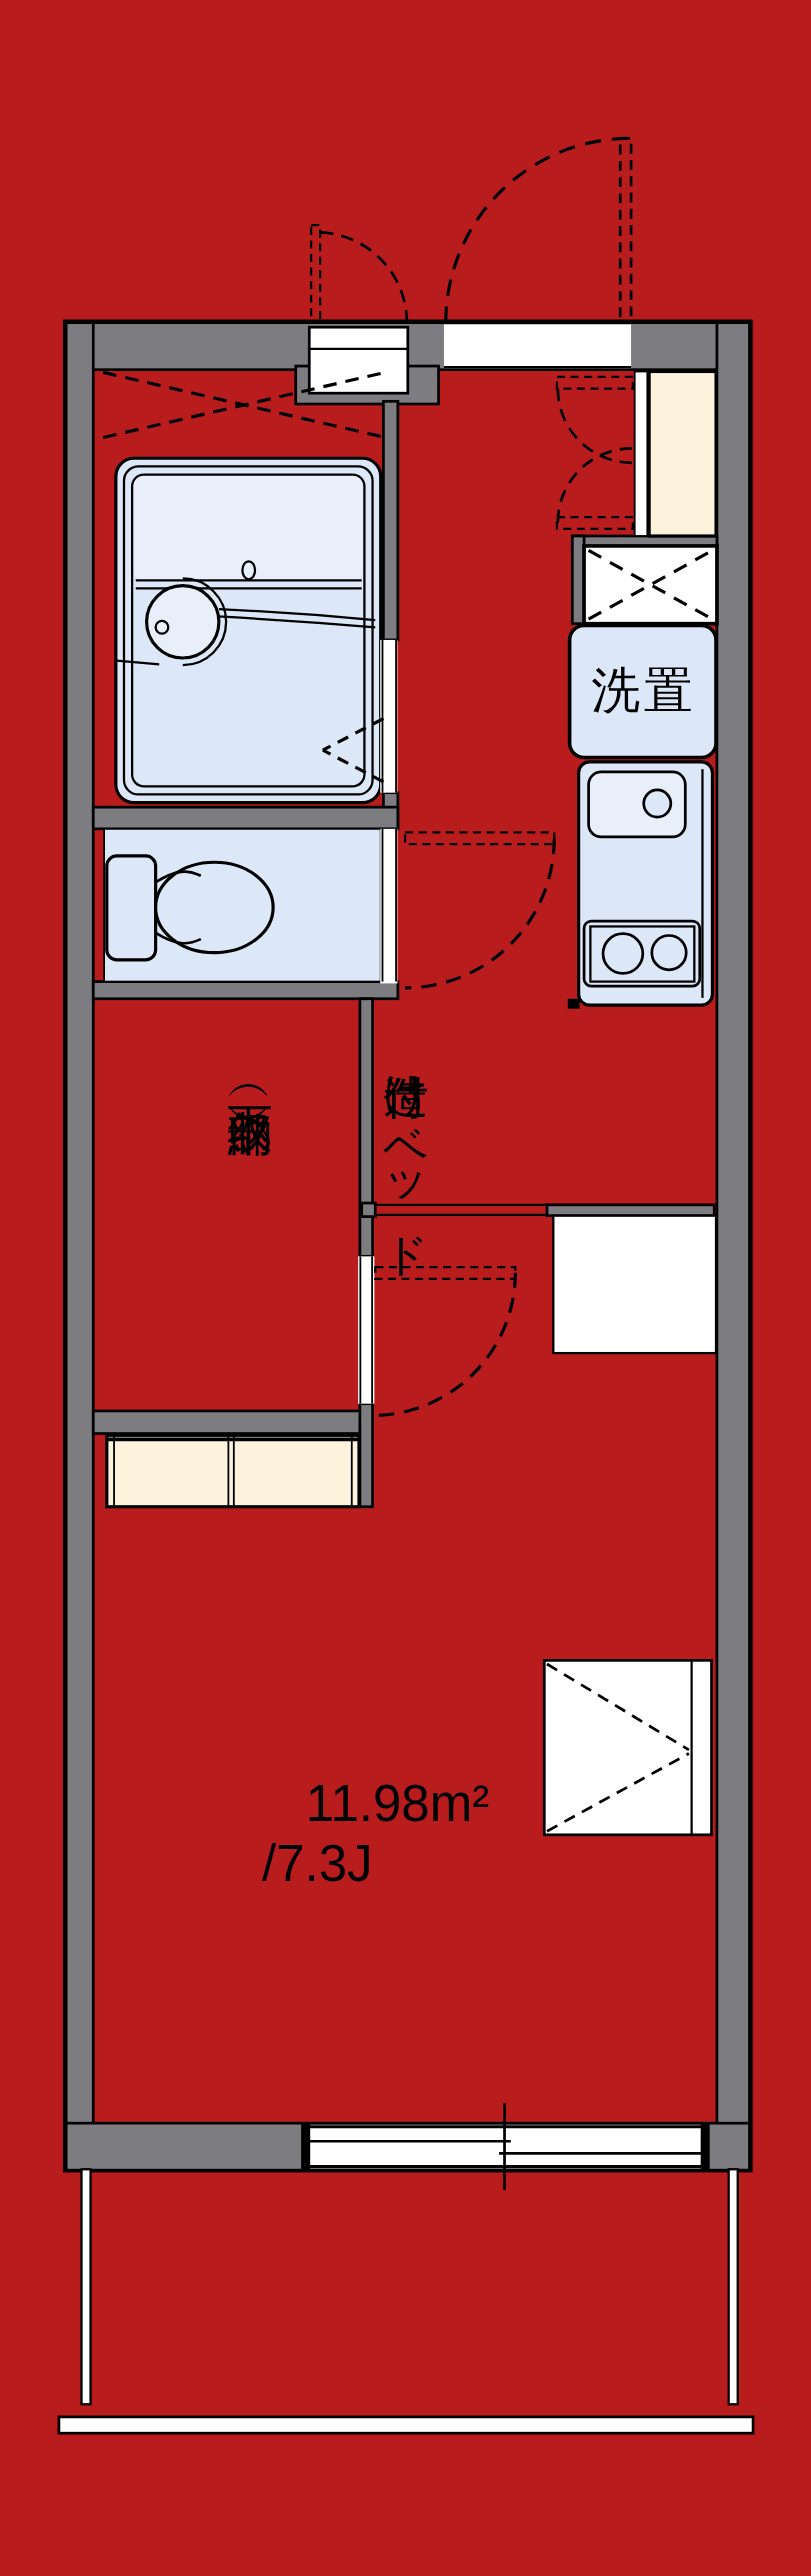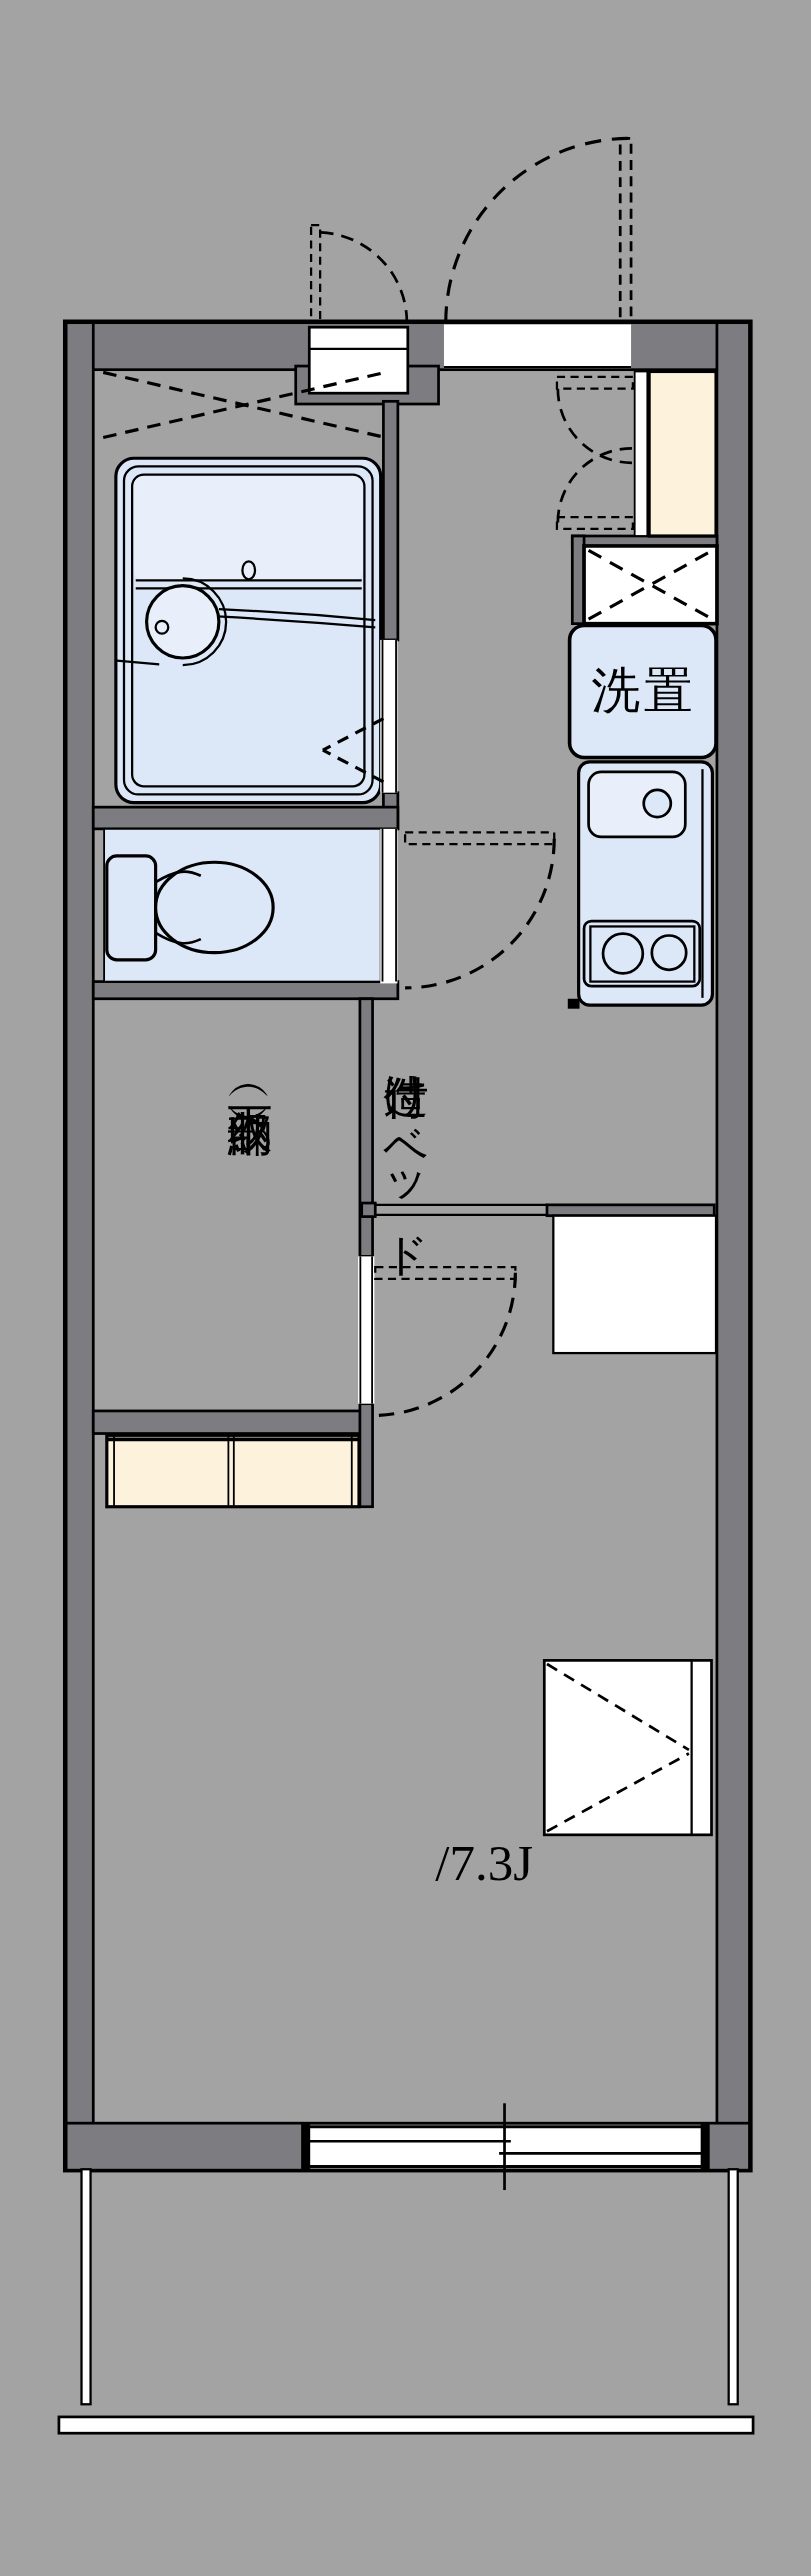--- a/index.html
+++ b/index.html
@@ -1,30 +1,30 @@
 <!DOCTYPE html>
 <html style="font-size:14.5px"><head>
 <meta charset="utf-8">
 <style>
   html,body{margin:0;padding:0;background:#fff;}
-  #stage{position:relative;width:812px;height:2576px;background:#a3a3a3;overflow:hidden;
-         font-family:Liberation Serif, serif;color:#000;}
+  #stage{position:relative;width:812px;height:2576px;background:#b91c1c;overflow:hidden;
+         font-family:Liberation Sans, sans-serif;color:#000;}
   #plan-svg{position:absolute;left:0;top:0;}
   .lbl{position:absolute;color:#000;white-space:pre;}
   #washer-label{left:569px;top:625px;width:146px;height:132px;
     display:flex;align-items:center;justify-content:center;
     font-size:49px;letter-spacing:3.6px;padding-left:3.6px;box-sizing:border-box;}
   #bed-label{left:172px;top:1039px;height:362px;writing-mode:vertical-rl;
     font-size:45px;line-height:52px;letter-spacing:1.8px;}
   #bed-label .col2{padding-top:31px;}
   #room-name-label{left:299px;top:1701px;width:201px;text-align:center;
     font-size:66px;letter-spacing:11px;line-height:1;}
   #room-area-label{left:262px;top:1778px;width:271px;text-align:center;
     font-size:51px;line-height:1;}
-  #room-tatami-label{left:262px;top:1838px;width:271px;text-align:right;
+  #room-tatami-label{left:262px;top:1838px;width:271px;text-align:left;
     font-size:51px;line-height:1;}
 </style>
 </head>
 <body>
 
 <div id="stage">
 
 <svg id="plan-svg" width="812" height="2576" viewBox="0 0 898 2850">
 
   <g>
@@ -204,17 +204,18 @@
 </svg>
 
 <div class="lbl" id="washer-label">洗置</div>
 
 <div class="lbl" id="bed-label">
   <div class="col1">造付けベッド</div>
   <div class="col2">（下部収納）</div>
 </div>
 
 
+<div class="lbl" id="room-area-label">11.98m²</div>
 
 <div class="lbl" id="room-tatami-label">/7.3J</div>
 
 </div>
 
 
 </body></html>

